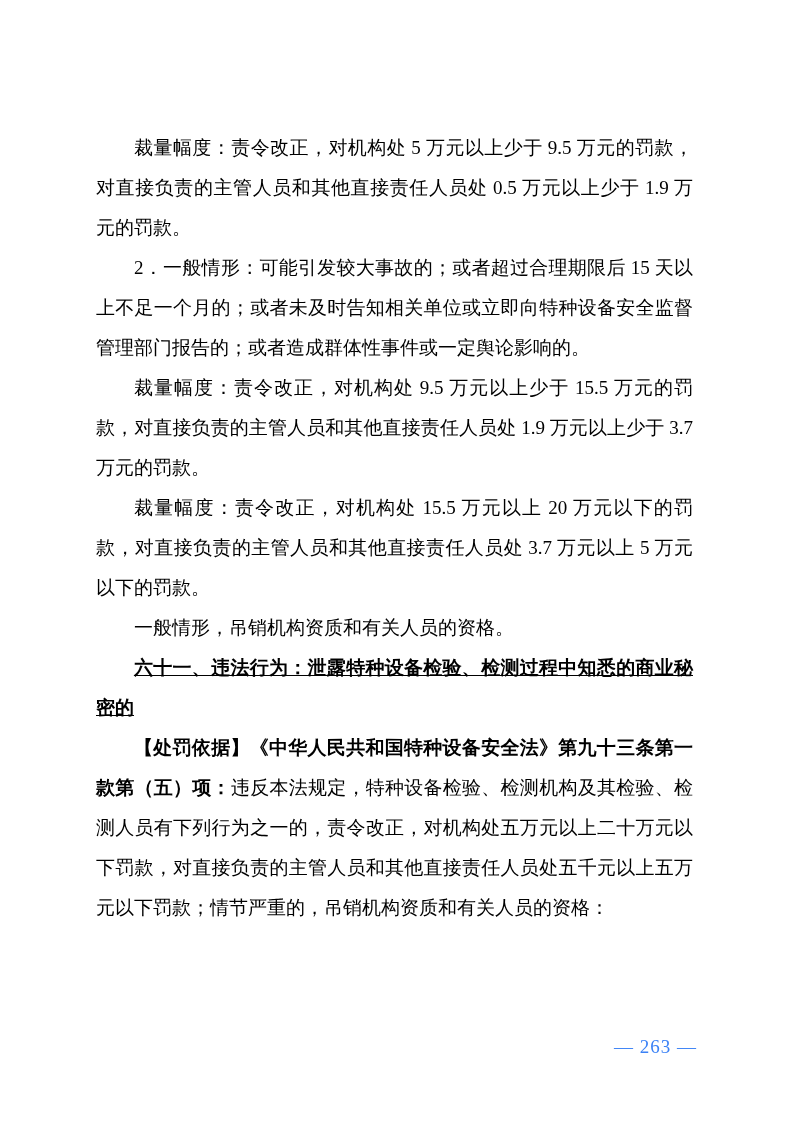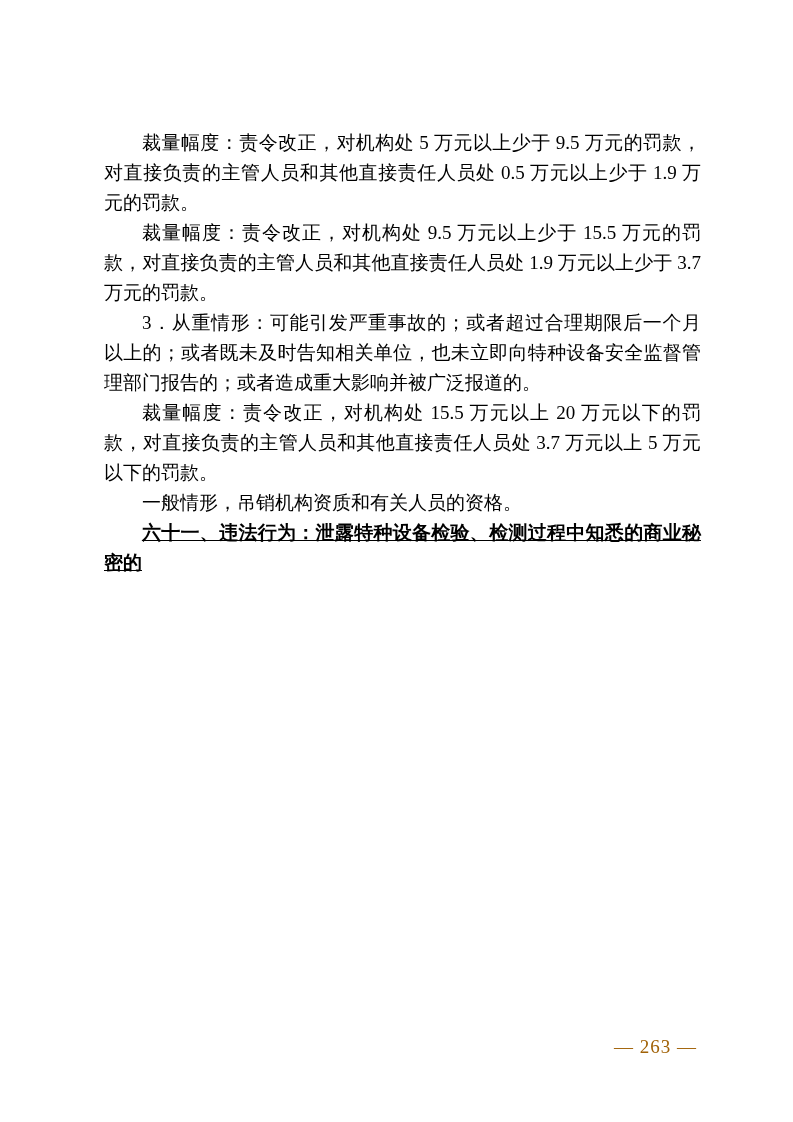--- a/index.html
+++ b/index.html
@@ -12,25 +12,25 @@
     width: 793px;
     height: 1122px;
     margin: 0 auto;
     background: #ffffff;
     font-family: "Liberation Serif", "DejaVu Serif", serif;
     color: #000000;
     overflow: hidden;
   }
   .content {
     position: absolute;
-    left: 104px;
+    left: 96px;
     top: 128px;
     width: 597px;
     font-size: 19px;
-    line-height: 30px;
+    line-height: 40px;
     text-align: justify;
   }
   .content p {
     margin: 0;
     padding: 0;
     text-indent: 2em;
     word-break: break-all;
   }
   .content p b {
     font-weight: bold;
@@ -38,40 +38,41 @@
   .heading {
     font-weight: bold;
     text-decoration: underline;
   }
   .page-number {
     position: absolute;
     right: 96px;
     bottom: 64px;
     font-size: 19px;
     letter-spacing: 1px;
-    color: #a16207;
+    color: #3b82f6;
   }
 </style>
 </head>
 <body>
 
 <div class="page">
   <div class="content">
 
     <p><b></b><span>裁量幅度：责令改正，对机构处 5 万元以上少于 9.5 万元的罚款，对直接负责的主管人员和其他直接责任人员处 0.5 万元以上少于 1.9 万元的罚款。</span></p>
 
+    <p><b></b><span>2．一般情形：可能引发较大事故的；或者超过合理期限后 15 天以上不足一个月的；或者未及时告知相关单位或立即向特种设备安全监督管理部门报告的；或者造成群体性事件或一定舆论影响的。</span></p>
 
     <p><b></b><span>裁量幅度：责令改正，对机构处 9.5 万元以上少于 15.5 万元的罚款，对直接负责的主管人员和其他直接责任人员处 1.9 万元以上少于 3.7 万元的罚款。</span></p>
 
-    <p><b></b><span>3．从重情形：可能引发严重事故的；或者超过合理期限后一个月以上的；或者既未及时告知相关单位，也未立即向特种设备安全监督管理部门报告的；或者造成重大影响并被广泛报道的。</span></p>
 
     <p><b></b><span>裁量幅度：责令改正，对机构处 15.5 万元以上 20 万元以下的罚款，对直接负责的主管人员和其他直接责任人员处 3.7 万元以上 5 万元以下的罚款。</span></p>
 
     <p><b></b><span>一般情形，吊销机构资质和有关人员的资格。</span></p>
 
     <p class="heading"><b>六十一、违法行为：泄露特种设备检验、检测过程中知悉的商业秘密的</b><span></span></p>
 
 
+    <p><b>【处罚依据】《中华人民共和国特种设备安全法》第九十三条第一款第（五）项：</b><span>违反本法规定，特种设备检验、检测机构及其检验、检测人员有下列行为之一的，责令改正，对机构处五万元以上二十万元以下罚款，对直接负责的主管人员和其他直接责任人员处五千元以上五万元以下罚款；情节严重的，吊销机构资质和有关人员的资格：</span></p>
 
   </div>
 
   <div class="page-number">— 263 —</div>
 </div>
 
 </body></html>

